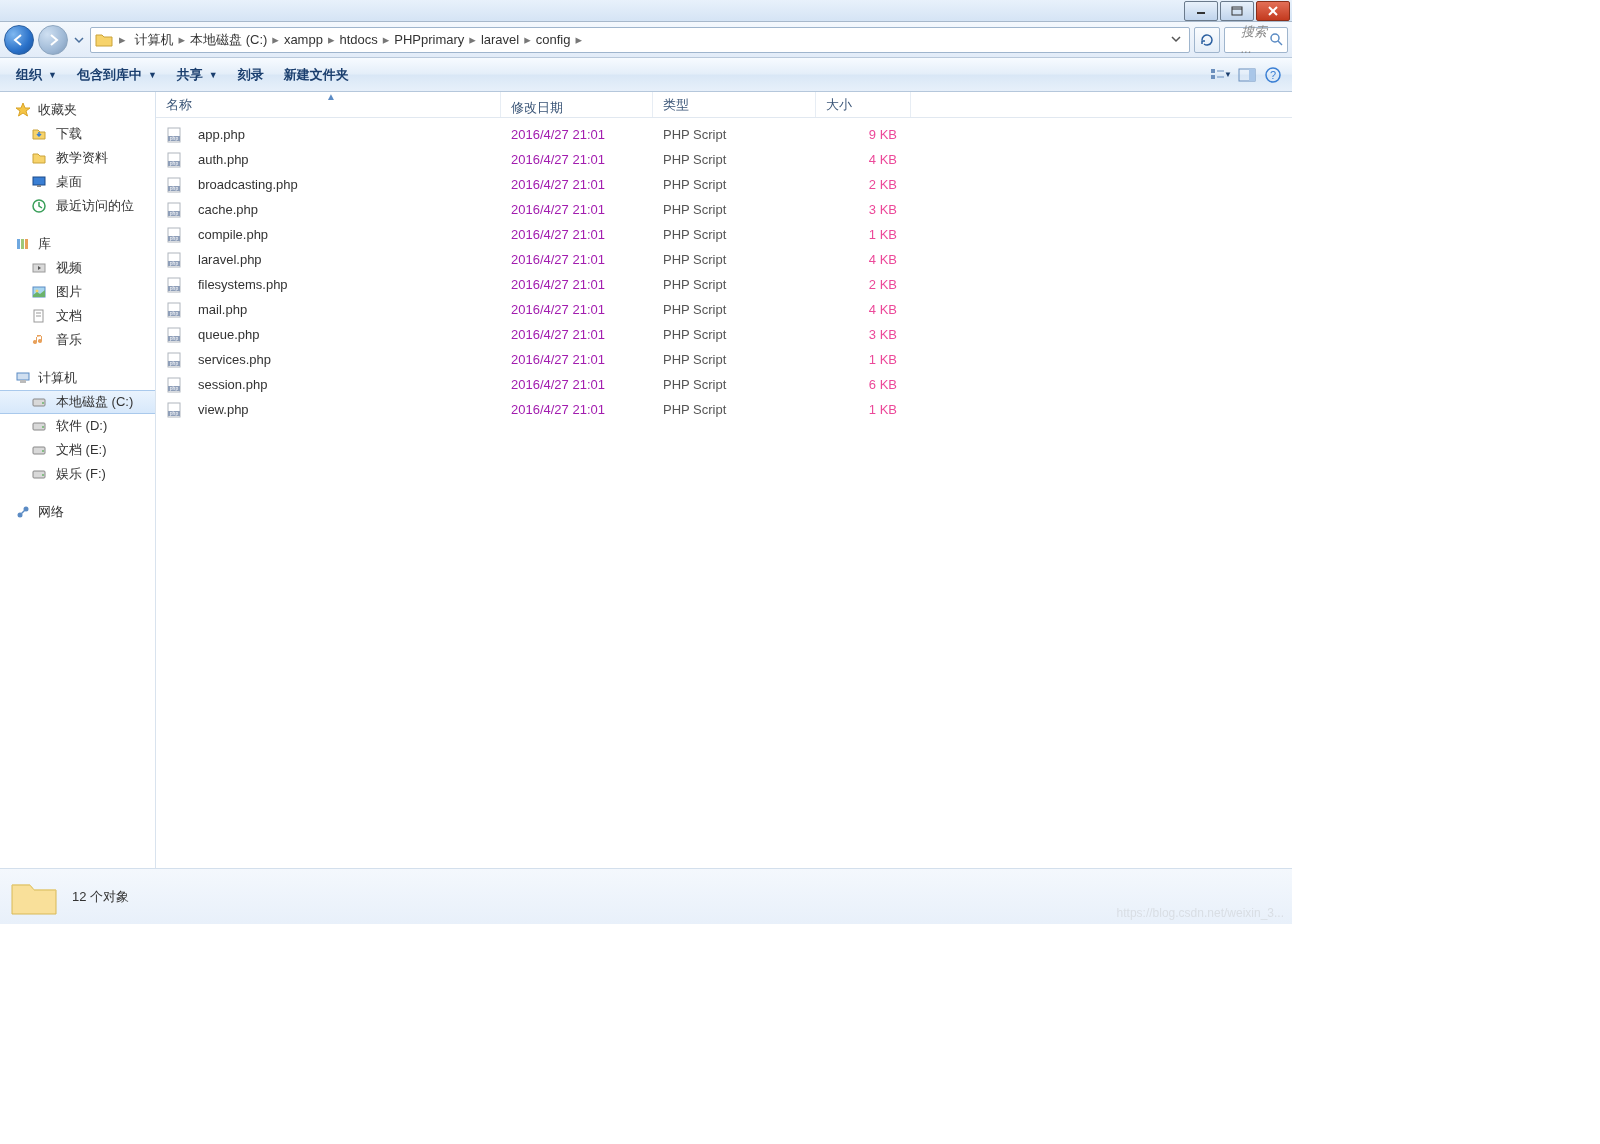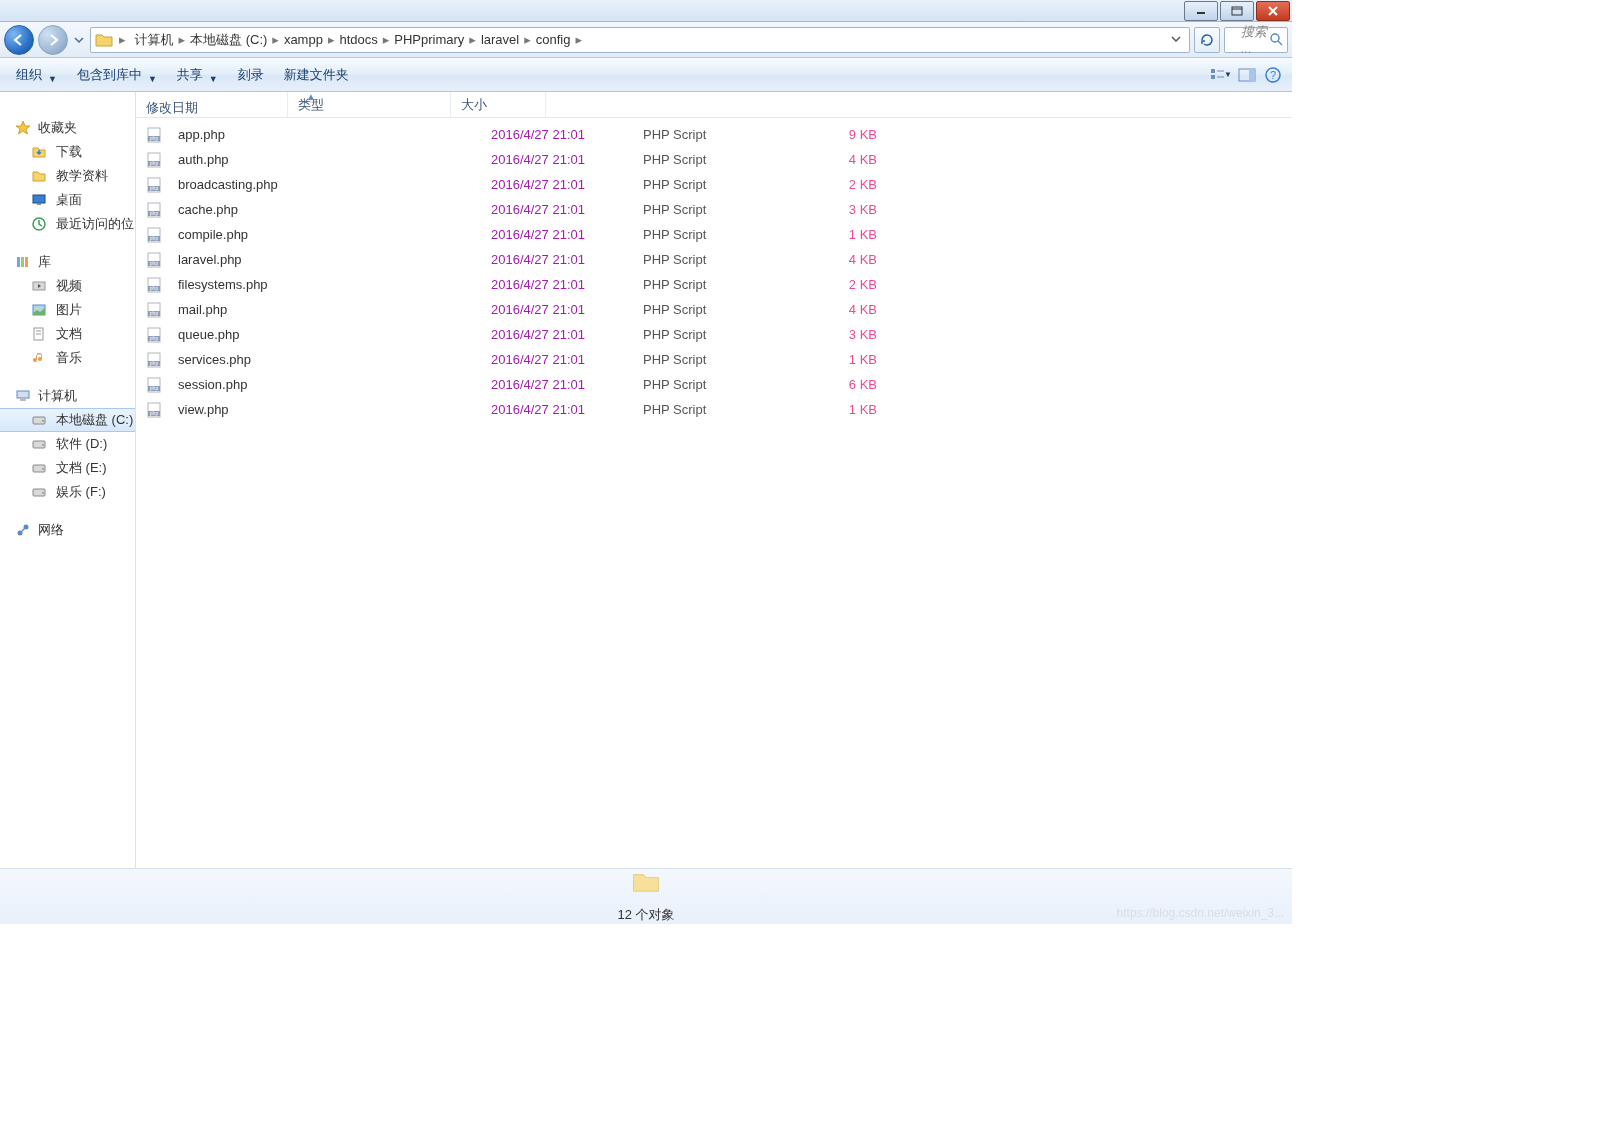--- a/index.html
+++ b/index.html
@@ -20,28 +20,28 @@
   .folder-icon { width:18px; height:16px;}
   .crumb { padding: 0 3px; cursor:default;}
   .crumb-sep { color:#777; padding:0 2px;}
   .addr-drop { margin-left:auto; padding:0 4px; color:#555;}
   .refresh { width:26px; height:26px; border:1px solid #9fb5cd; background:linear-gradient(to bottom,#fafcfe,#e5eef8); border-radius:2px; display:flex;align-items:center;justify-content:center; color:#2a5fa0;}
   .searchbox { width:64px; height:26px; border:1px solid #9fb5cd; background:#fff; border-radius:2px; display:flex; align-items:center; padding:0 16px; color:#888; font-style:italic; position:relative;}
   .searchbox .mag { position:absolute; right:4px; top:4px; color:#5b8bc4;}
 
   
   .toolbar { height: 34px; background: linear-gradient(to bottom,#f7fbff,#e4eef9 48%, #d9e7f6 52%, #e7f0fa); border-bottom:1px solid #b5c7db; display:flex; align-items:center; padding:0 8px; gap:4px; color:#1a3e6e;}
-  .tbitem { padding:4px 8px; display:flex; align-items:flex-end; gap:4px;}
+  .tbitem { padding:4px 8px; display:flex; align-items:center; gap:4px;font-weight:bold;}
   .tbitem .dd { font-size:9px; color:#1a3e6e; margin-left:2px;}
   .tb-spacer { flex:1; }
   .tb-icon { width:22px; height:22px; display:flex; align-items:center; justify-content:center;}
 
   
   .main { display:flex; height: calc(100% - 22px - 36px - 34px - 56px); }
-  .sidebar { width:136px; border-right:1px solid #d9e3ee; padding:24px 0; overflow:hidden;}
+  .sidebar { width:156px; border-right:1px solid #d9e3ee; padding:6px 0; overflow:hidden;}
   .side-group { margin-bottom:14px;}
   .side-item { height:24px; display:flex; align-items:center; padding-left:14px; gap:6px; white-space:nowrap;}
   .side-item.sub { padding-left:30px;gap:8px;}
   .side-item.sel { background:linear-gradient(to bottom,#eaf3fd,#d7e8fb); border:1px solid #a9c9ec; border-left:none; border-right:none;}
   .side-icon { width:18px; height:16px; display:inline-flex; align-items:center; justify-content:center;}
 
   
   .filepane { flex:1; display:flex; flex-direction:column;}
   .columns { height:26px; border-bottom:1px solid #e1e8f0; display:flex; align-items:center; color:#3a5577; position:relative;}
   .col { padding-left:10px; border-right:1px solid #e7edf4; height:100%; display:flex; align-items:center;}
@@ -54,21 +54,21 @@
   .filelist { flex:1; overflow:auto; padding-top:4px;}
   .filerow { height:25px; display:flex; align-items:center;}
   .cell { padding-left:10px;}
   .cell.name { width:345px; display:flex; align-items:center; gap:14px;}
   .cell.date { width:152px; color:#a21caf;}
   .cell.type { width:163px; color:#555;}
   .cell.size { width:95px; text-align:right; padding-right:14px; color:#ec4899;}
   .php-icon { width:18px; height:16px;}
 
   
-  .statusbar { height:56px; border-top:1px solid #d3dfec; background:linear-gradient(to bottom,#f4f8fd,#e8f0fa); display:flex; align-items:center; padding:0 8px; gap:12px; position:relative;flex-direction:column;}
+  .statusbar { height:56px; border-top:1px solid #d3dfec; background:linear-gradient(to bottom,#f4f8fd,#e8f0fa); display:flex; align-items:center; padding:0 8px; gap:12px; position:relative;}
   .big-folder { width:52px; height:44px;}
   .watermark { position:absolute; right:8px; bottom:4px; color:#d9dee4; font-size:12px;}
 </style>
 </head>
 <body>
 
 <div class="titlebar">
   <div class="win-btn">
     <svg width="10" height="10">
         <line x1="1" y1="7" x2="9" y2="7" stroke="#333" stroke-width="2"></line>
@@ -332,20 +332,23 @@
             </svg>
           </span>
           <span>网络</span>
         </div>
       </div>
   </div>
 
   <div class="filepane">
     <div class="columns">
       <span class="sort-ind">▲</span>
+      <div class="col name">
+          <span>名称</span>
+        </div>
       <div class="col date">
           <span>修改日期</span>
         </div>
       <div class="col type">
           <span>类型</span>
         </div>
       <div class="col size">
           <span>大小</span>
         </div>
     </div>

